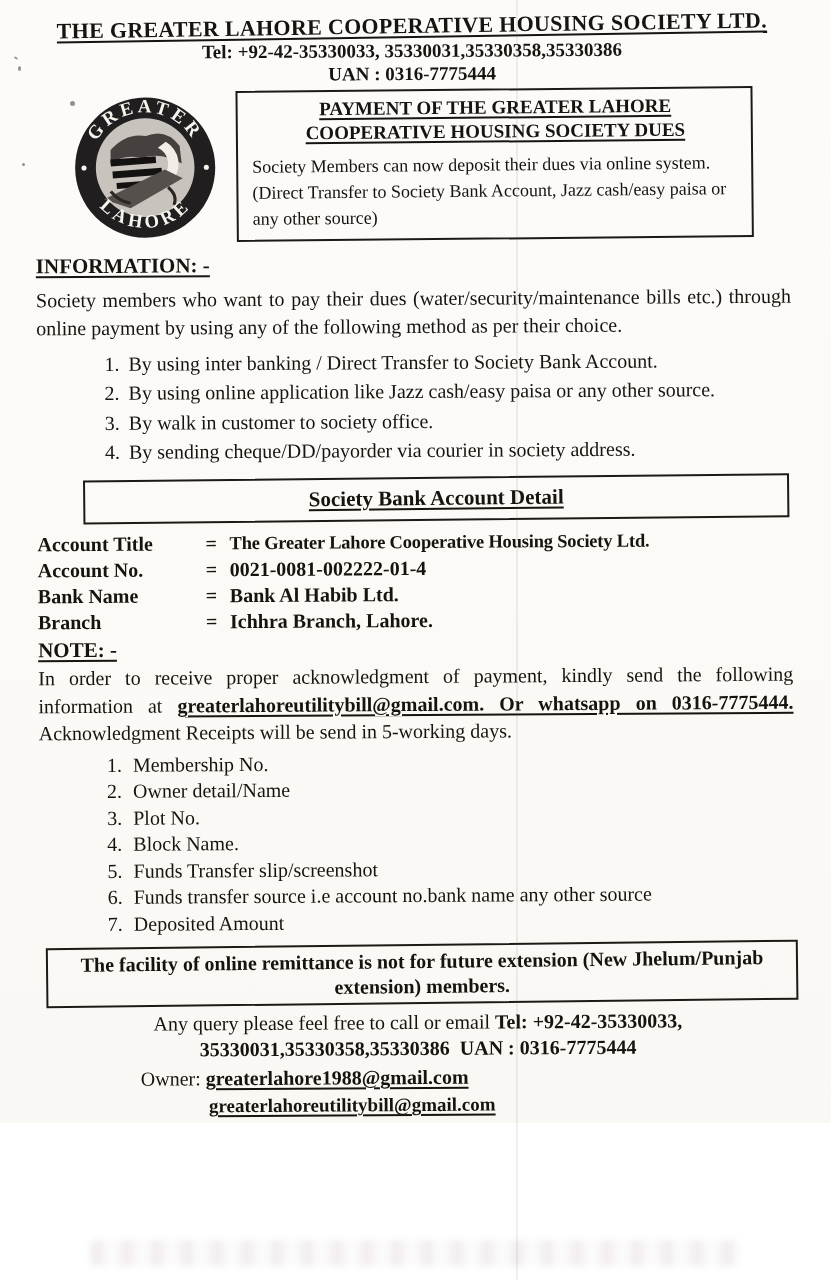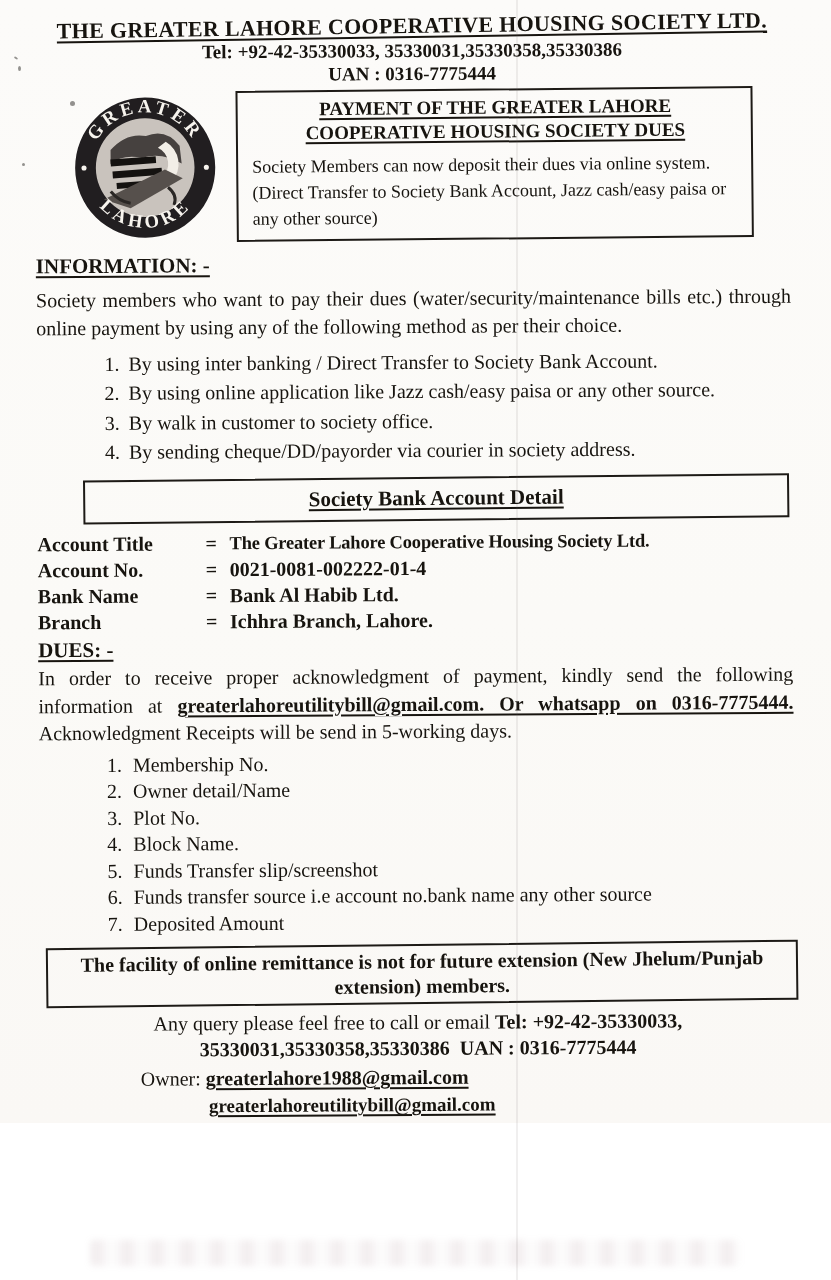--- a/index.html
+++ b/index.html
@@ -176,21 +176,21 @@
         <span class="beq">=</span>
         <span class="bval">Bank Al Habib Ltd.</span>
       </div>
       <div class="brow">
         <span class="blabel">Branch</span>
         <span class="beq">=</span>
         <span class="bval">Ichhra Branch, Lahore.</span>
       </div>
     </div>
 
-    <div class="sec-heading note-h">DUES: -</div>
+    <div class="sec-heading note-h">NOTE: -</div>
     <p class="para note-p"><span>In order to receive proper acknowledgment of payment, kindly send the following information at </span><span class="bold-u">greaterlahoreutilitybill@gmail.com. Or whatsapp on 0316-7775444.</span><span> Acknowledgment Receipts will be send in 5-working days.</span></p>
 
     <ol class="reqs">
       <li>Membership No.</li>
       <li>Owner detail/Name</li>
       <li>Plot No.</li>
       <li>Block Name.</li>
       <li>Funds Transfer slip/screenshot</li>
       <li>Funds transfer source i.e account no.bank name any other source</li>
       <li>Deposited Amount</li>

